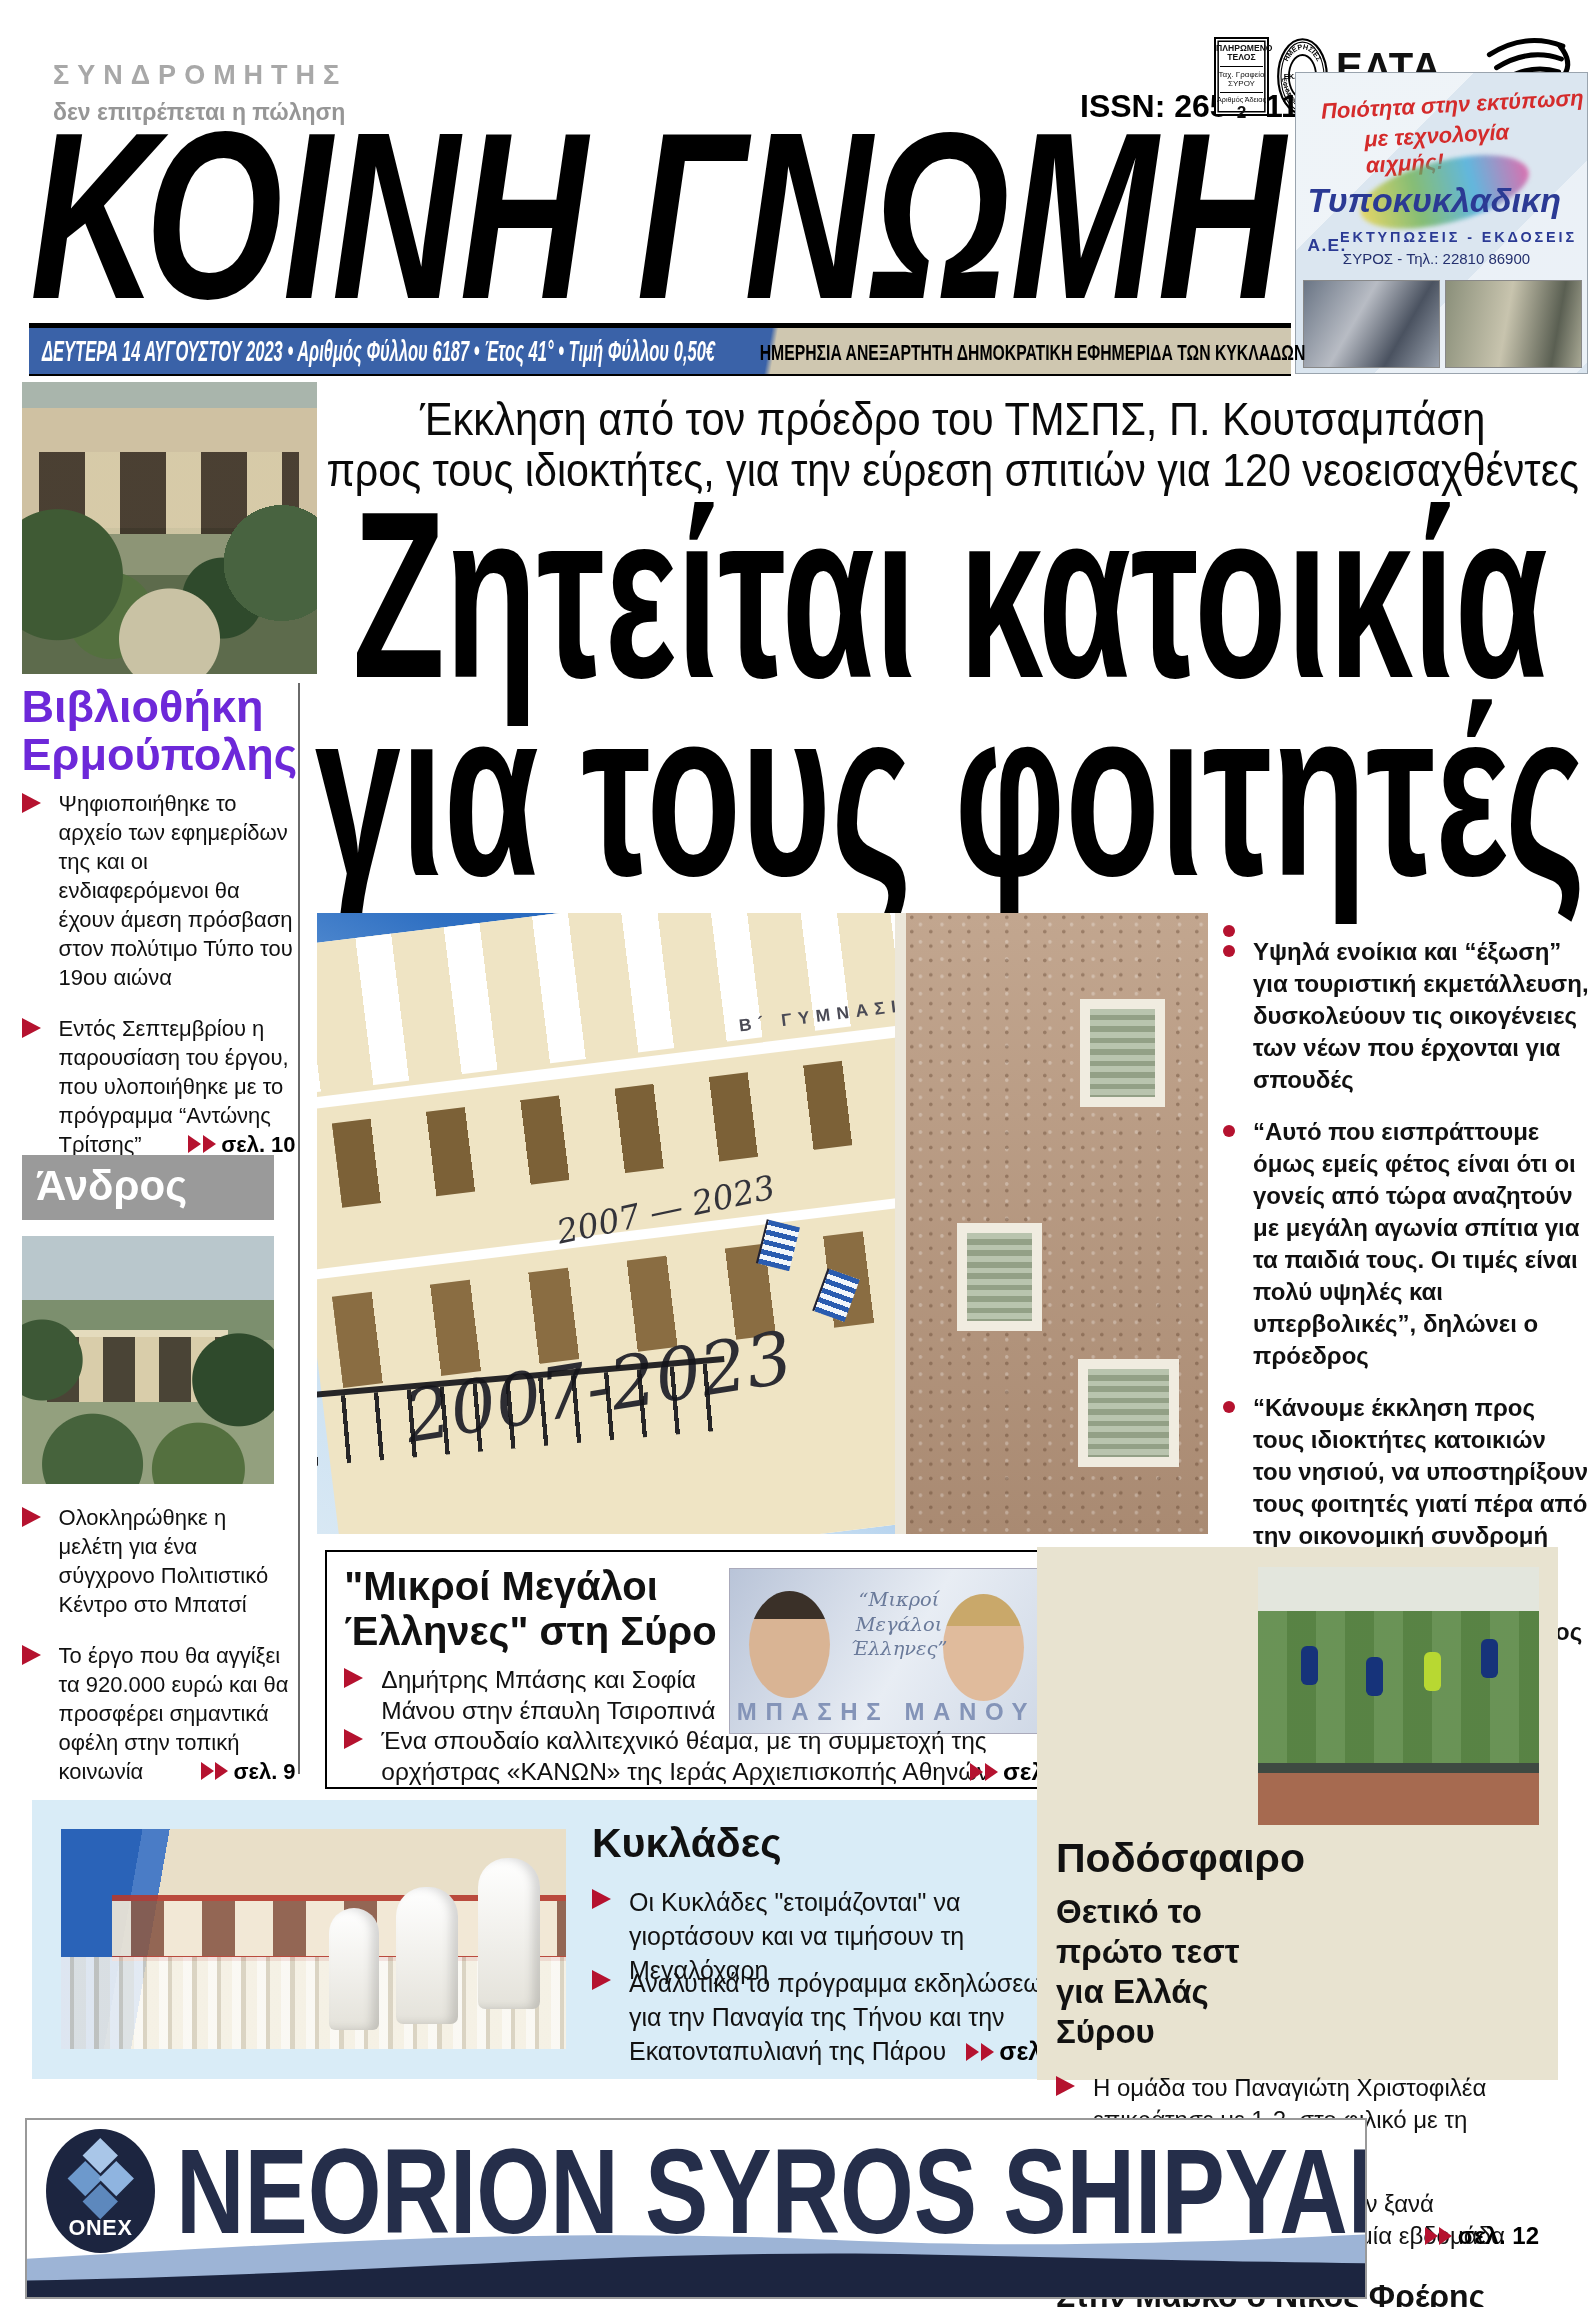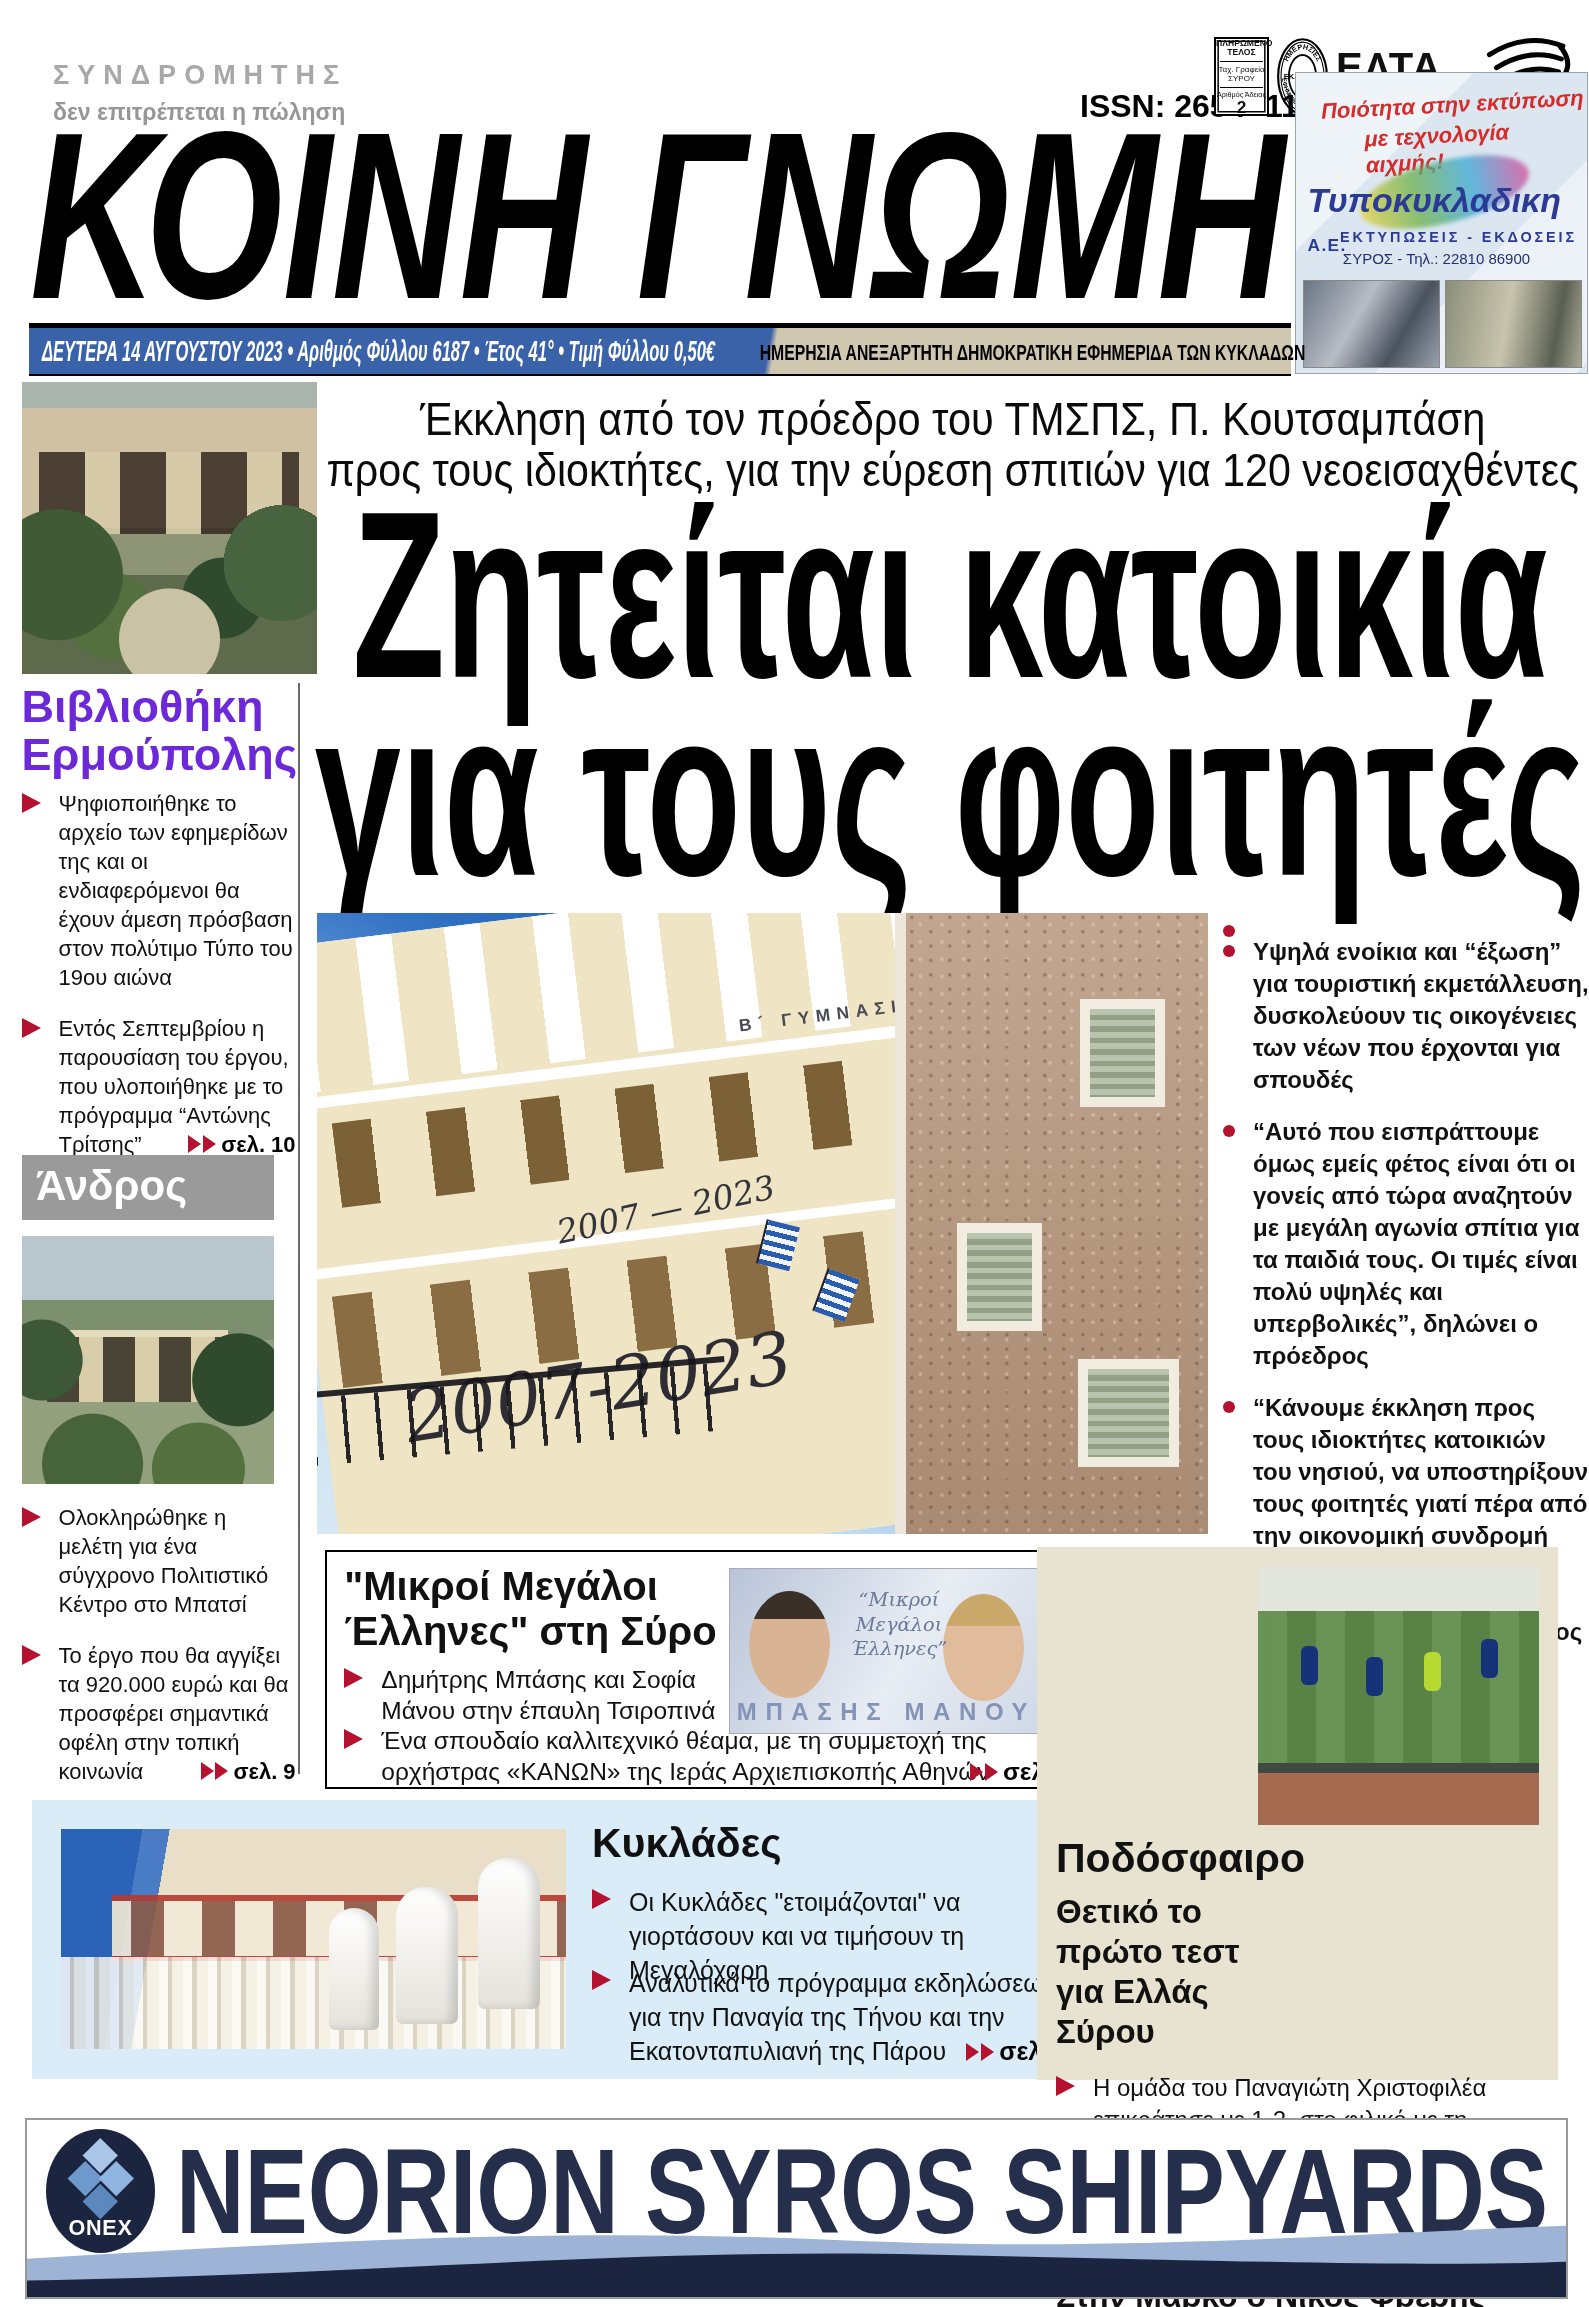--- a/index.html
+++ b/index.html
@@ -13,21 +13,21 @@
   
   .subscriber { left:53px; top:60px; font-size:27px; font-weight:bold; letter-spacing:8px; color:#a8a8a8; }
   .subscriber-note { left:53px; top:99px; font-size:23px; font-weight:bold; color:#969696; }
   .issn { left:1080px; top:88px; font-size:32px; font-weight:bold; color:#000; }
 
   .stamp-box {
     left:1214px; top:37px; width:55px; height:79px; box-sizing:border-box;
     border:2.2px solid #000; box-shadow:0 0 0 1.4px #fff inset, 0 0 0 2.9px #000 inset;
     text-align:center; background:#fff;
   }
-  .stamp-box .r1 { font-size:8.6px; font-weight:bold; line-height:9.4px; }
+  .stamp-box .r1 { font-size:8.6px; font-weight:bold; line-height:9.4px; padding-top:5px; }
   .stamp-box .r2 { font-size:8.6px; font-weight:bold; line-height:9.4px; border-bottom:1.4px solid #000; padding-bottom:2.9px; margin:0 4.3px; }
   .stamp-box .r3 { font-size:8px; line-height:9.4px; padding-top:2.9px; }
   .stamp-box .r4 { font-size:8px; line-height:9.4px; border-bottom:1.4px solid #000; padding-bottom:3.6px; margin:0 4.3px; }
   .stamp-box .r5 { font-size:7.2px; line-height:8.6px; padding-top:2.9px; }
   .stamp-box .r6 { font-size:17.3px; font-weight:bold; line-height:17.3px; }
 
   .circ-stamp { left:1276px; top:36px; width:53px; height:81px; }
   .elta { left:1336px; top:48px; width:180px; }
   .elta .name { font-size:40px; font-weight:bold; letter-spacing:1.4px; line-height:39px; }
   .elta .sub { font-size:13.7px; font-weight:bold; }
@@ -200,21 +200,21 @@
 
   
   .sports-box { left:1037px; top:1547px; width:521px; height:533px; background:#e8e3d0;
      box-sizing:border-box; padding:17.3px 19px; }
   .sports-title { font-size:41px; font-weight:bold; }
   .sports-sub { font-size:33px; line-height:40px; font-weight:bold; margin-top:10px; width:216px; }
   .sports-box .bullet { font-size:24px; line-height:32px; margin-top:20px; margin-bottom:0; }
   .markos-title { font-size:32px; font-weight:bold; margin-top:26px; clear:both; }
 
   
-  .banner { left:25px; top:2118px; width:1543px; height:181px; box-sizing:border-box;
+  .banner { left:25px; top:2118px; width:1342px; height:181px; box-sizing:border-box;
      border:2.2px solid #999; background:#fff; overflow:hidden; }
   .onex { position:absolute; left:19px; top:8.6px; width:109px; height:124px; border-radius:50%;
      background:#1c2540; }
   .diamond { position:absolute; width:24.5px; height:24.5px; transform:rotate(45deg); }
   .onex-label { position:absolute; left:0; right:0; bottom:11.5px; text-align:center;
      color:#fff; font-size:21.6px; font-weight:bold; letter-spacing:0.7px; }
   .banner-title-svg { position:absolute; left:140px; top:5.8px; overflow:visible; }
   .waves { position:absolute; left:0; right:0; bottom:0; height:83px; }
 </style>
 </head>

